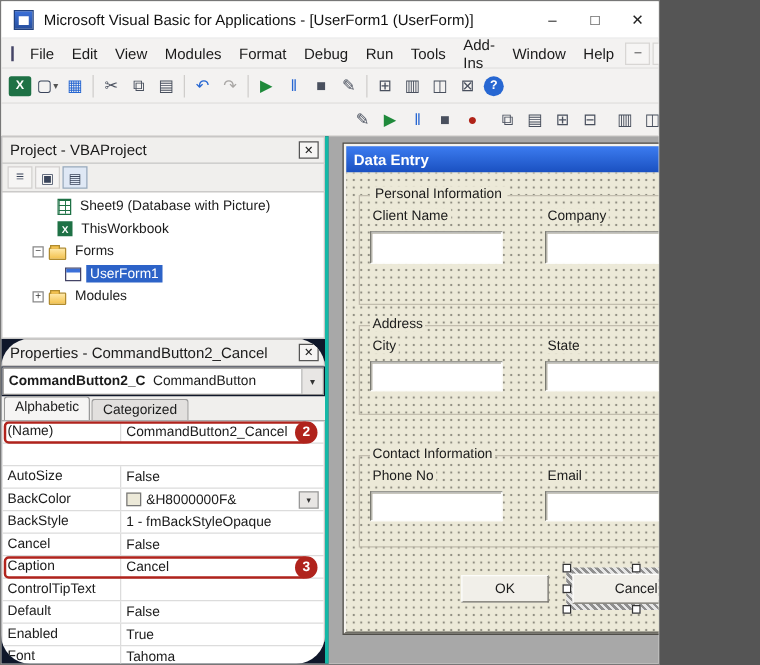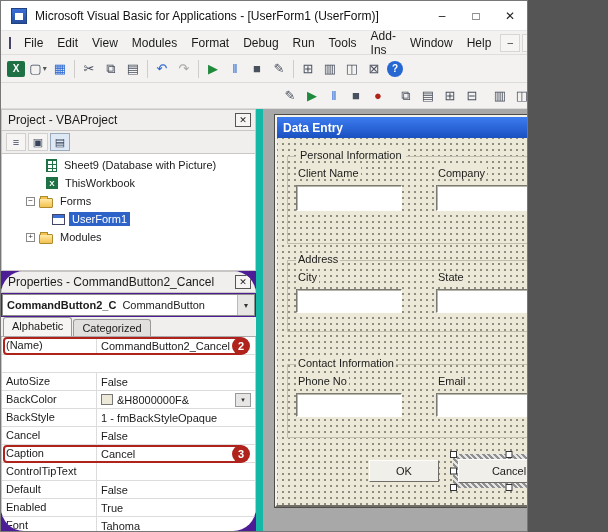--- a/index.html
+++ b/index.html
@@ -26,21 +26,21 @@
   .toolbar2 { height:26px; display:flex; align-items:center; background:#f3f2f1; border-bottom:1px solid #dddbd9; padding-left:278px; }
   .tbico { min-width:22px; height:22px; display:flex; align-items:center; justify-content:center; font-size:13px; color:#49505e; border-radius:3px; cursor:default; }
   .tbsep { width:1px; height:18px; background:#cfcdcb; margin:0 3px; }
   .tbico.excel { background:#1e7145; color:#fff; font-weight:bold; font-size:10px; min-width:18px; height:16px; margin:0 2px; border-radius:2px; }
   .tbico.help { background:#2767d2; color:#fff; border-radius:50%; min-width:16px; height:16px; font-size:10px; font-weight:bold; margin-left:2px; }
   .c-green { color:#1f8a3b; } .c-blue { color:#2767d2; } .c-dim { color:#a8a6a4; } .c-red { color:#b02318; } .c-ink { color:#39445a; }
   .dd { font-size:8px; color:#555; margin-left:1px; }
 
   
   .main { position:absolute; top:108px; left:0; right:0; bottom:0; display:flex; }
-  .left-col { width:262px; display:flex; flex-direction:column; background:#4c1d95; border-right:7px solid #14b8a6; }
+  .left-col { width:262px; display:flex; flex-direction:column; background:#0f172a; border-right:3px solid #14b8a6; }
   .panel-header { height:22px; display:flex; align-items:center; background:#f0efed; border:1px solid #c9c7c5; padding:0 4px 0 6px; font-size:12px; }
   .panel-title { flex:1; white-space:nowrap; overflow:hidden; }
   .panel-close { width:16px; height:14px; border:1px solid #555; display:flex; align-items:center; justify-content:center; font-size:9px; background:#f6f5f4; }
 
   
   .project-panel { height:162px; display:flex; flex-direction:column; }
   .proj-toolbar { height:22px; display:flex; align-items:center; gap:2px; padding:0 4px; border-left:1px solid #c9c7c5; border-right:1px solid #c9c7c5; background:#f0efed; }
   .proj-btn { width:20px; height:18px; border:1px solid #d2d0ce; background:#f6f5f4; display:flex; align-items:center; justify-content:center; font-size:11px; color:#39445a; }
   .proj-btn.pressed { background:#dfe8f5; border-color:#9ab; }
   .tree { flex:1; background:#fff; border:1px solid #c9c7c5; overflow:hidden; font-size:11px; padding-top:2px; }

